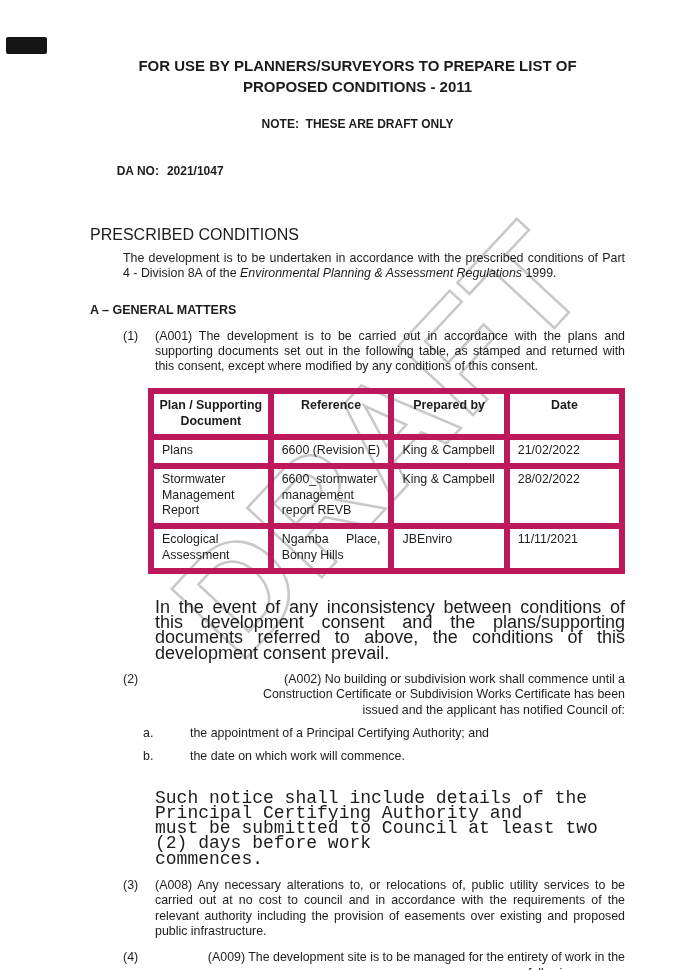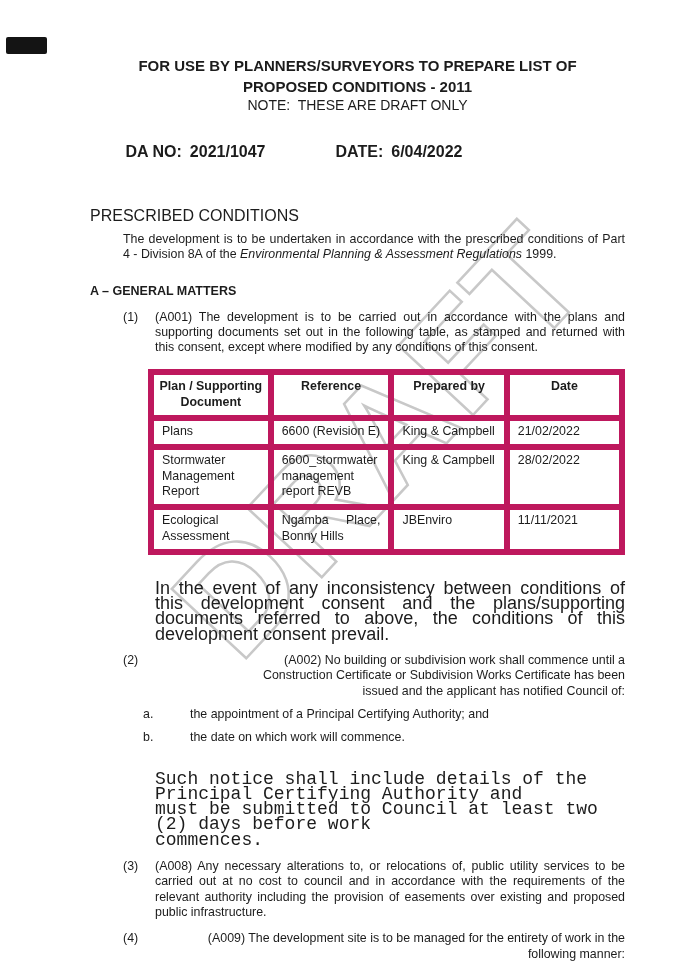--- a/index.html
+++ b/index.html
@@ -11,22 +11,22 @@
   .watermark{
     position:absolute;left:98px;top:328px;width:564px;height:224px;
     display:flex;align-items:center;justify-content:center;
     transform:rotate(-47deg);
     font-size:148px;font-weight:bold;letter-spacing:4px;
     color:transparent;-webkit-text-stroke:2.5px #c8c8c8;
     pointer-events:none;z-index:0;
   }
   .content{position:relative;z-index:1;padding:55px 56px 0 90px;}
   .doc-title{text-align:center;font-weight:bold;font-size:15px;line-height:21px;white-space:pre-line;}
-  .doc-note{text-align:center;font-weight:normal;font-size:14px;line-height:16px;white-space:pre;}
-  .meta-row{display:flex;font-weight:bold;font-size:16px;line-height:16px;margin-top:15px;}
+  .doc-note{text-align:center;font-weight:bold;font-size:12px;line-height:16px;margin-top:19px;white-space:pre;}
+  .meta-row{display:flex;font-weight:bold;font-size:12px;line-height:16px;margin-top:15px;}
   .meta-da{width:210px;white-space:pre;}
   .meta-date{white-space:pre;}
   .meta-label{margin-right:8px;}
   .h1{font-weight:normal;font-size:16px;line-height:16px;margin-top:32px;}
   .para{margin:8px 0 0 33px;font-size:12.4px;line-height:15.3px;text-align:justify;}
   .section-heading{margin-top:20px;font-weight:bold;font-size:12.5px;line-height:16px;}
   .cond{display:flex;margin:11px 0 0 33px;font-size:12.4px;line-height:15.3px;}
   .cond .num{flex:0 0 32px;}
   .cond .txt{flex:1;text-align:justify;}
   .cond .txt.preline{white-space:pre-line;text-align:right;}
@@ -53,23 +53,20 @@
   <div class="content">
 
     <div class="doc-title">FOR USE BY PLANNERS/SURVEYORS TO PREPARE LIST OF
 PROPOSED CONDITIONS - 2011</div>
 
     <div class="doc-note">NOTE:  THESE ARE DRAFT ONLY</div>
 
     <div class="meta-row">
       <div class="meta-da">
         <span class="meta-label">DA NO:</span><span>2021/1047</span>
-      </div>
-      <div class="meta-date">
-        <span class="meta-label">DATE:</span><span>6/04/2022</span>
       </div>
     </div>
 
     <div class="h1">PRESCRIBED CONDITIONS</div>
 
     <div class="para">
       <span>The development is to be undertaken in accordance with the prescribed conditions of Part 4 - Division 8A of the </span><i>Environmental Planning &amp; Assessment Regulations</i><span> 1999.</span>
     </div>
 
     <div class="section-heading">A – GENERAL MATTERS</div>

